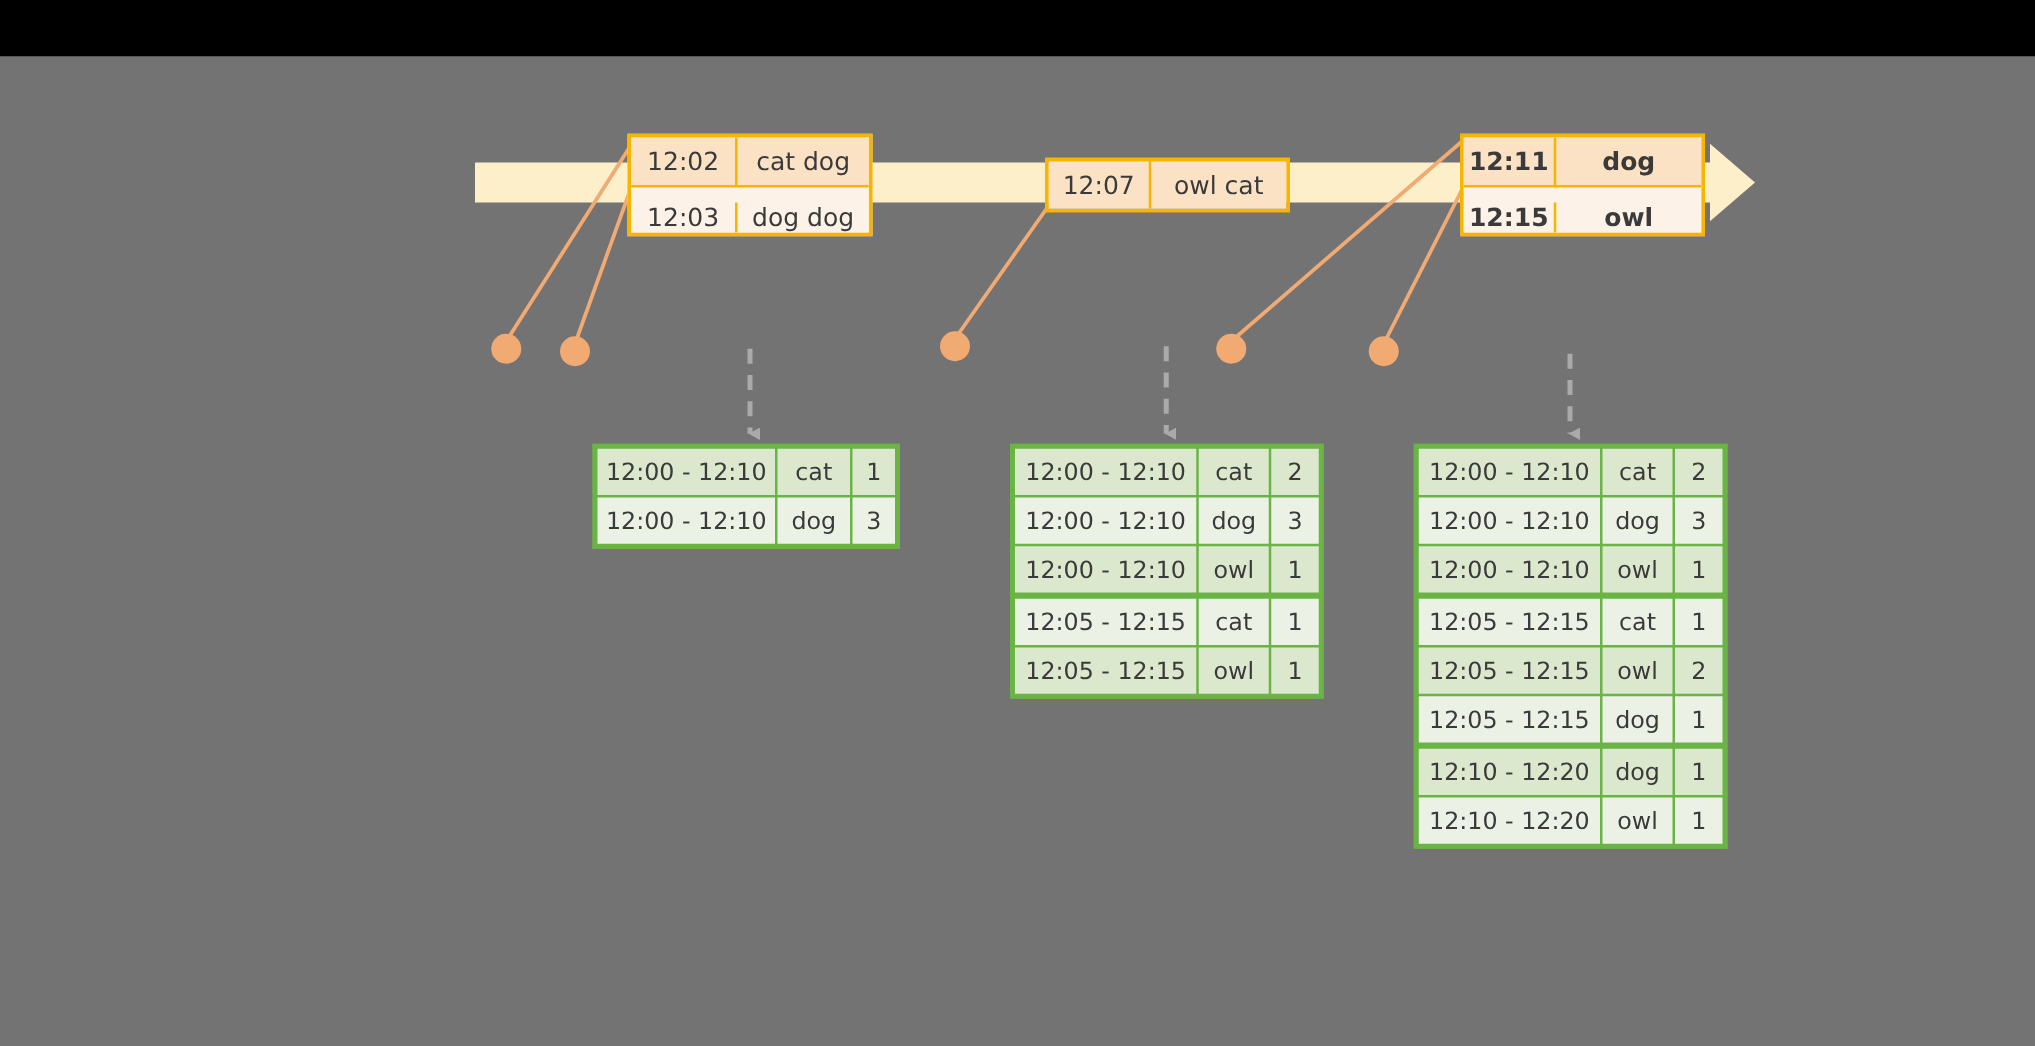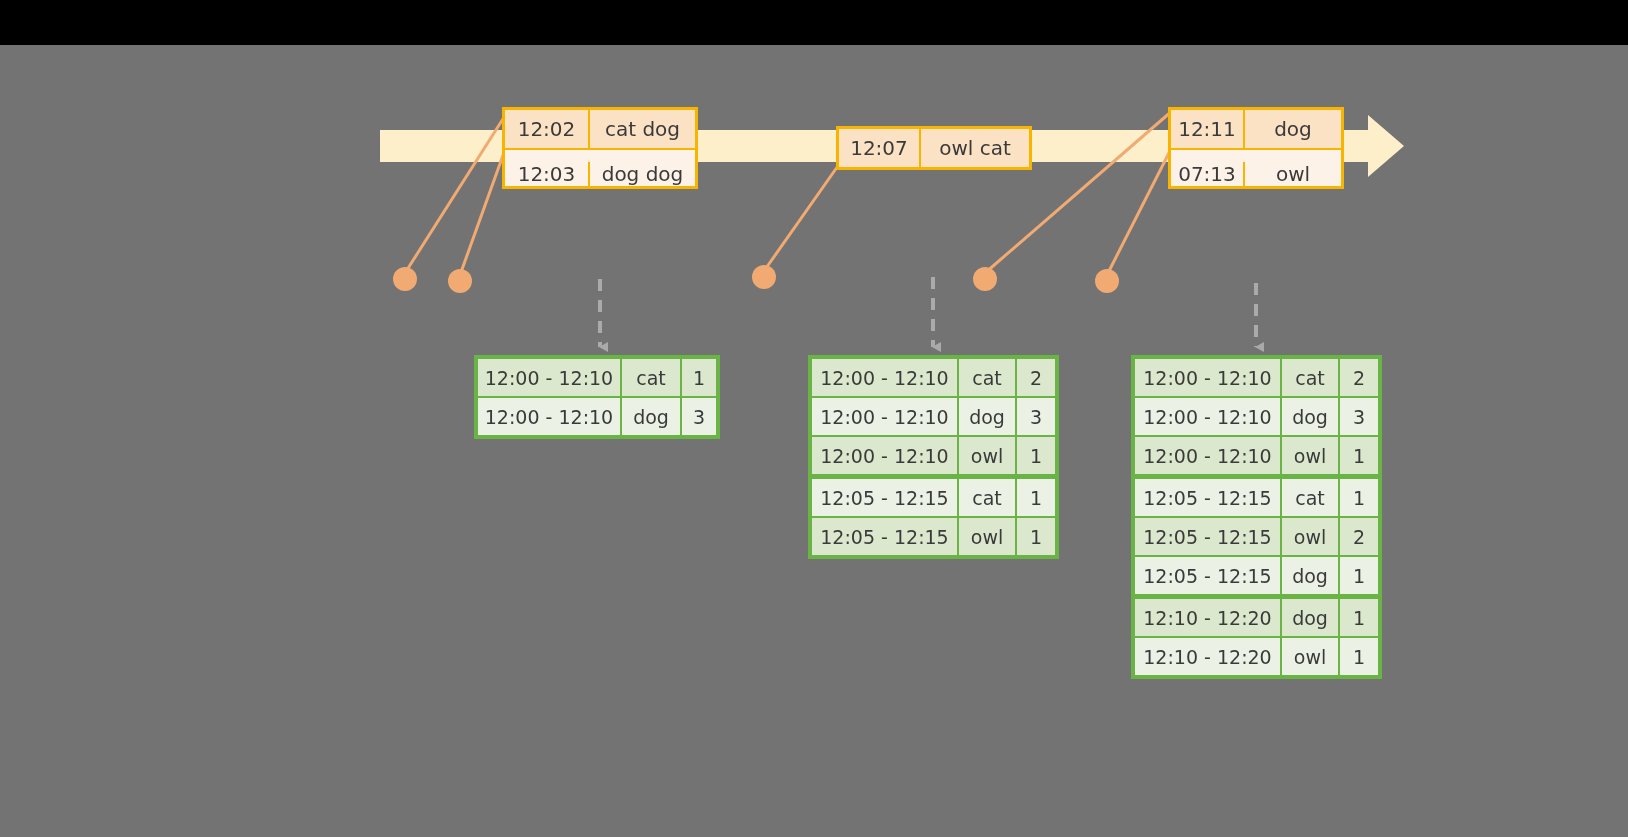--- a/index.html
+++ b/index.html
@@ -82,21 +82,21 @@
     justify-content: center;
     font-size: 20px;
     color: #3a3a3a;
     box-sizing: border-box;
   }
   .event-row.shade-a { background: #fbe2c4; }
   .event-row.shade-b { background: #fdf2e7; }
 
   #event-box-1 { left: 502px; top: 62px; width: 196px; }
   #event-box-2 { left: 836px; top: 81px; width: 196px; }
-  #event-box-3 { left: 1168px; top: 62px; width: 176px; }
+  #event-box-3 { left: 1168px; top: 62px; width: 196px; font-weight: bold; }
 
   #event-box-2 .event-row .time { width: 82px; }
   #event-box-3 .event-row .time { width: 74px; }
 
   
   .dot {
     position: absolute;
     width: 24px;
     height: 24px;
     border-radius: 50%;
@@ -195,21 +195,21 @@
       <span class="words">owl cat</span>
     </div>
   </div>
 
   <div class="event-box" id="event-box-3">
     <div class="event-row shade-a">
       <span class="time">12:11</span>
       <span class="words">dog</span>
     </div>
     <div class="event-row shade-b">
-      <span class="time">07:13</span>
+      <span class="time">12:15</span>
       <span class="words">owl</span>
     </div>
   </div>
 
   <div class="agg-table" id="agg-table-1">
       <div class="agg-row tone-a">
         <span class="agg-cell c-win">12:00 - 12:10</span>
         <span class="agg-cell c-key">cat</span>
         <span class="agg-cell c-val">1</span>
       </div>

